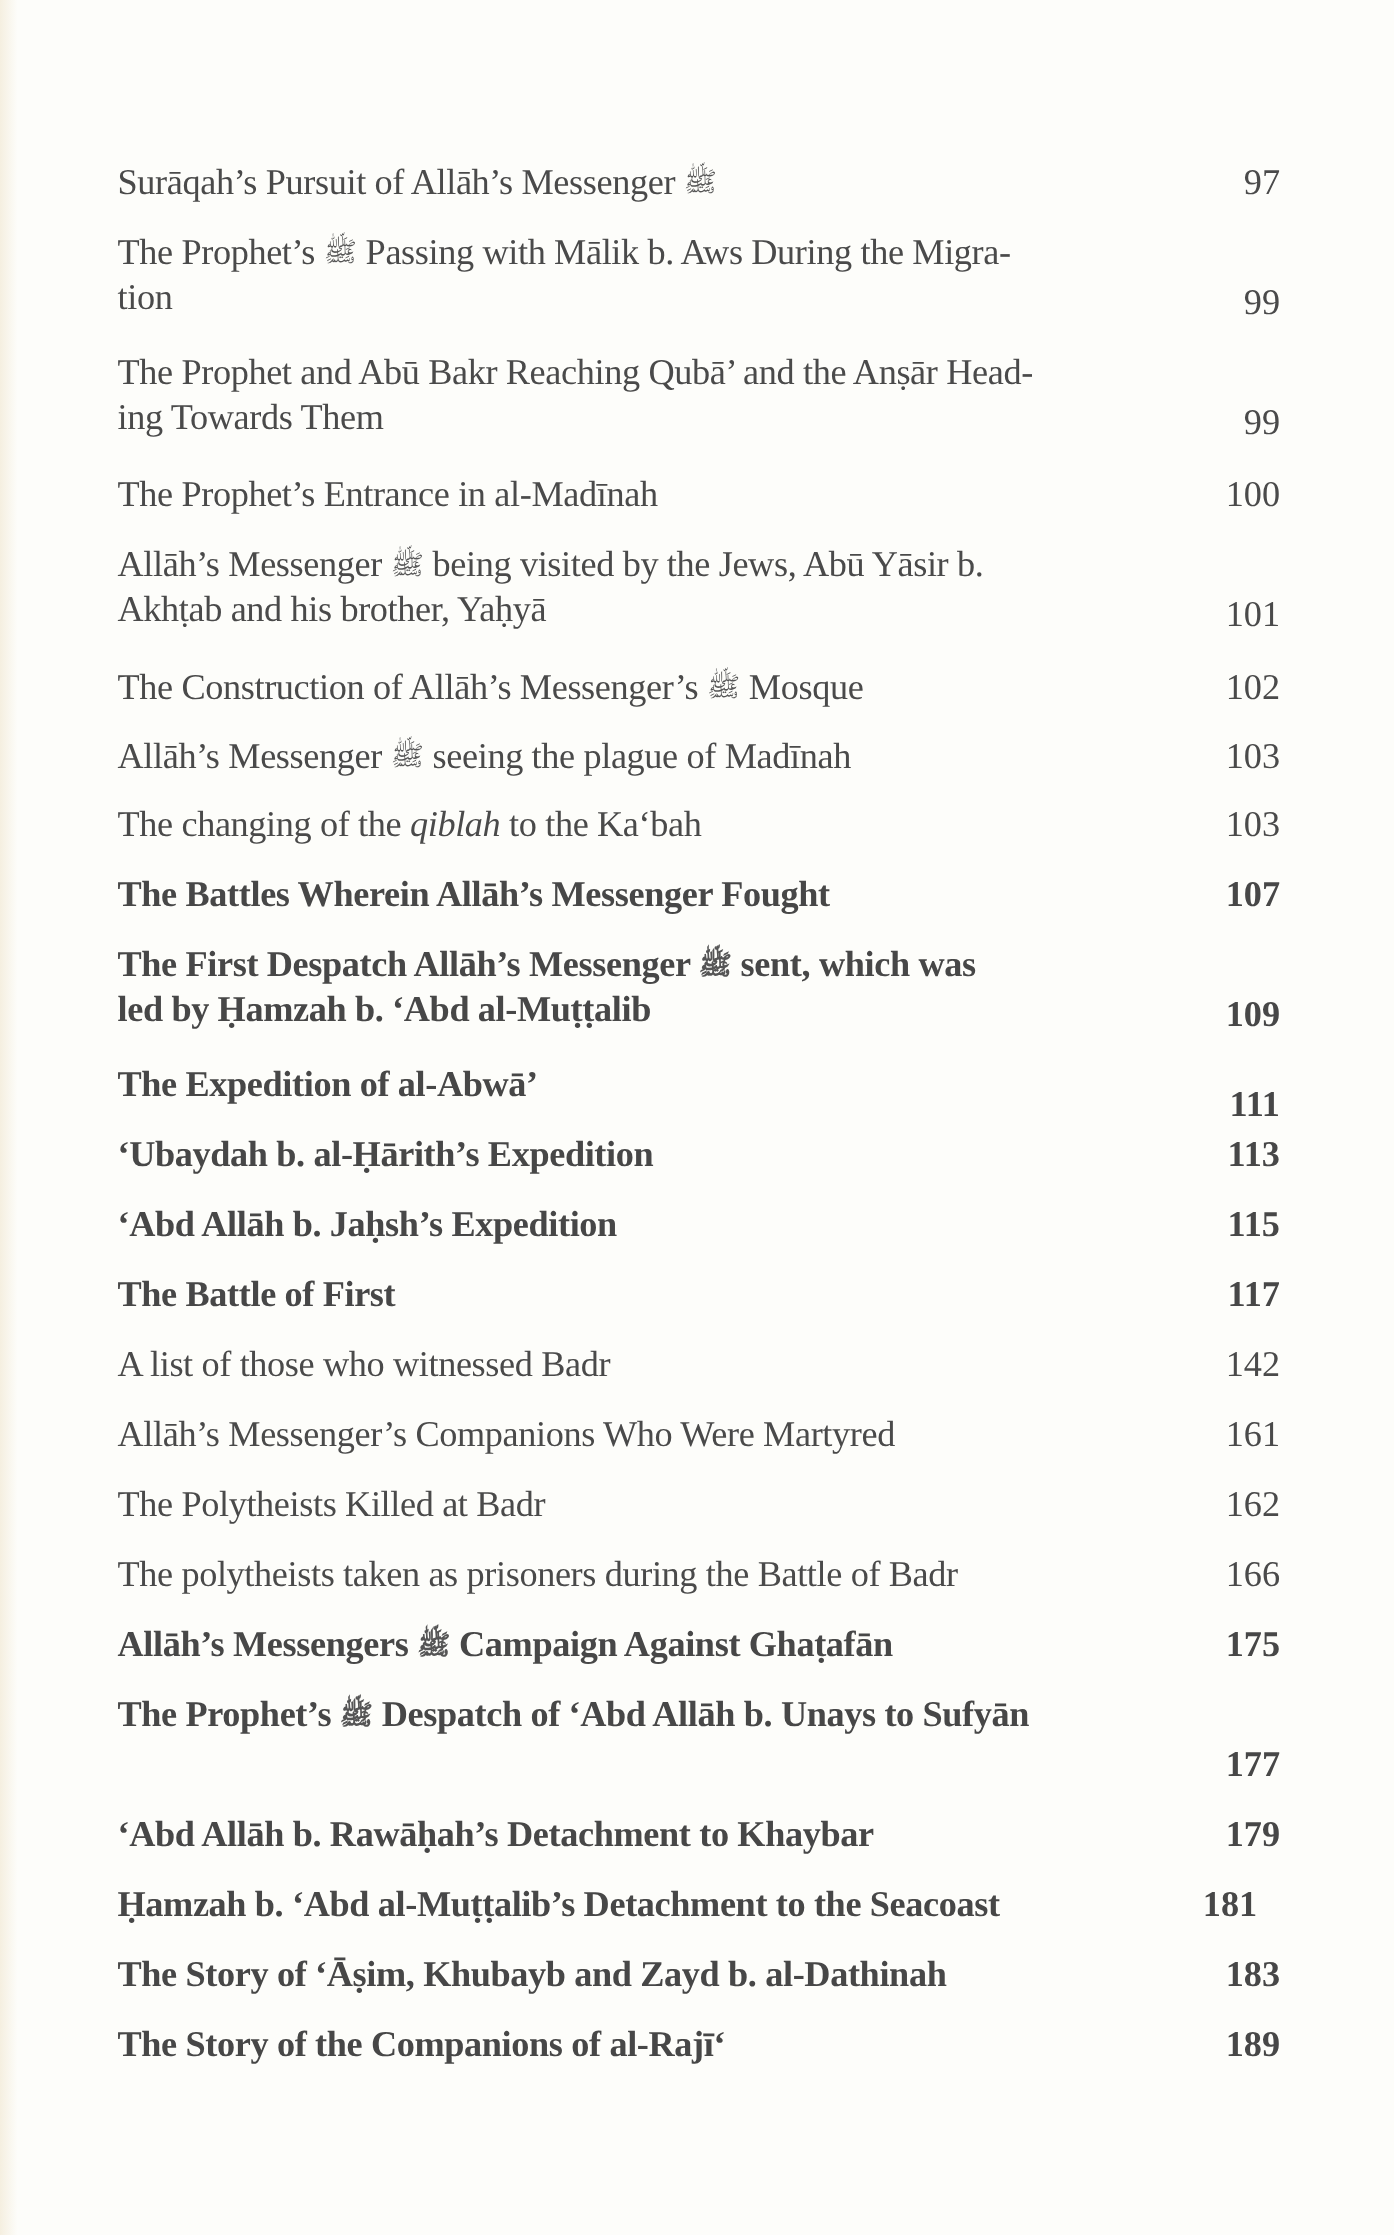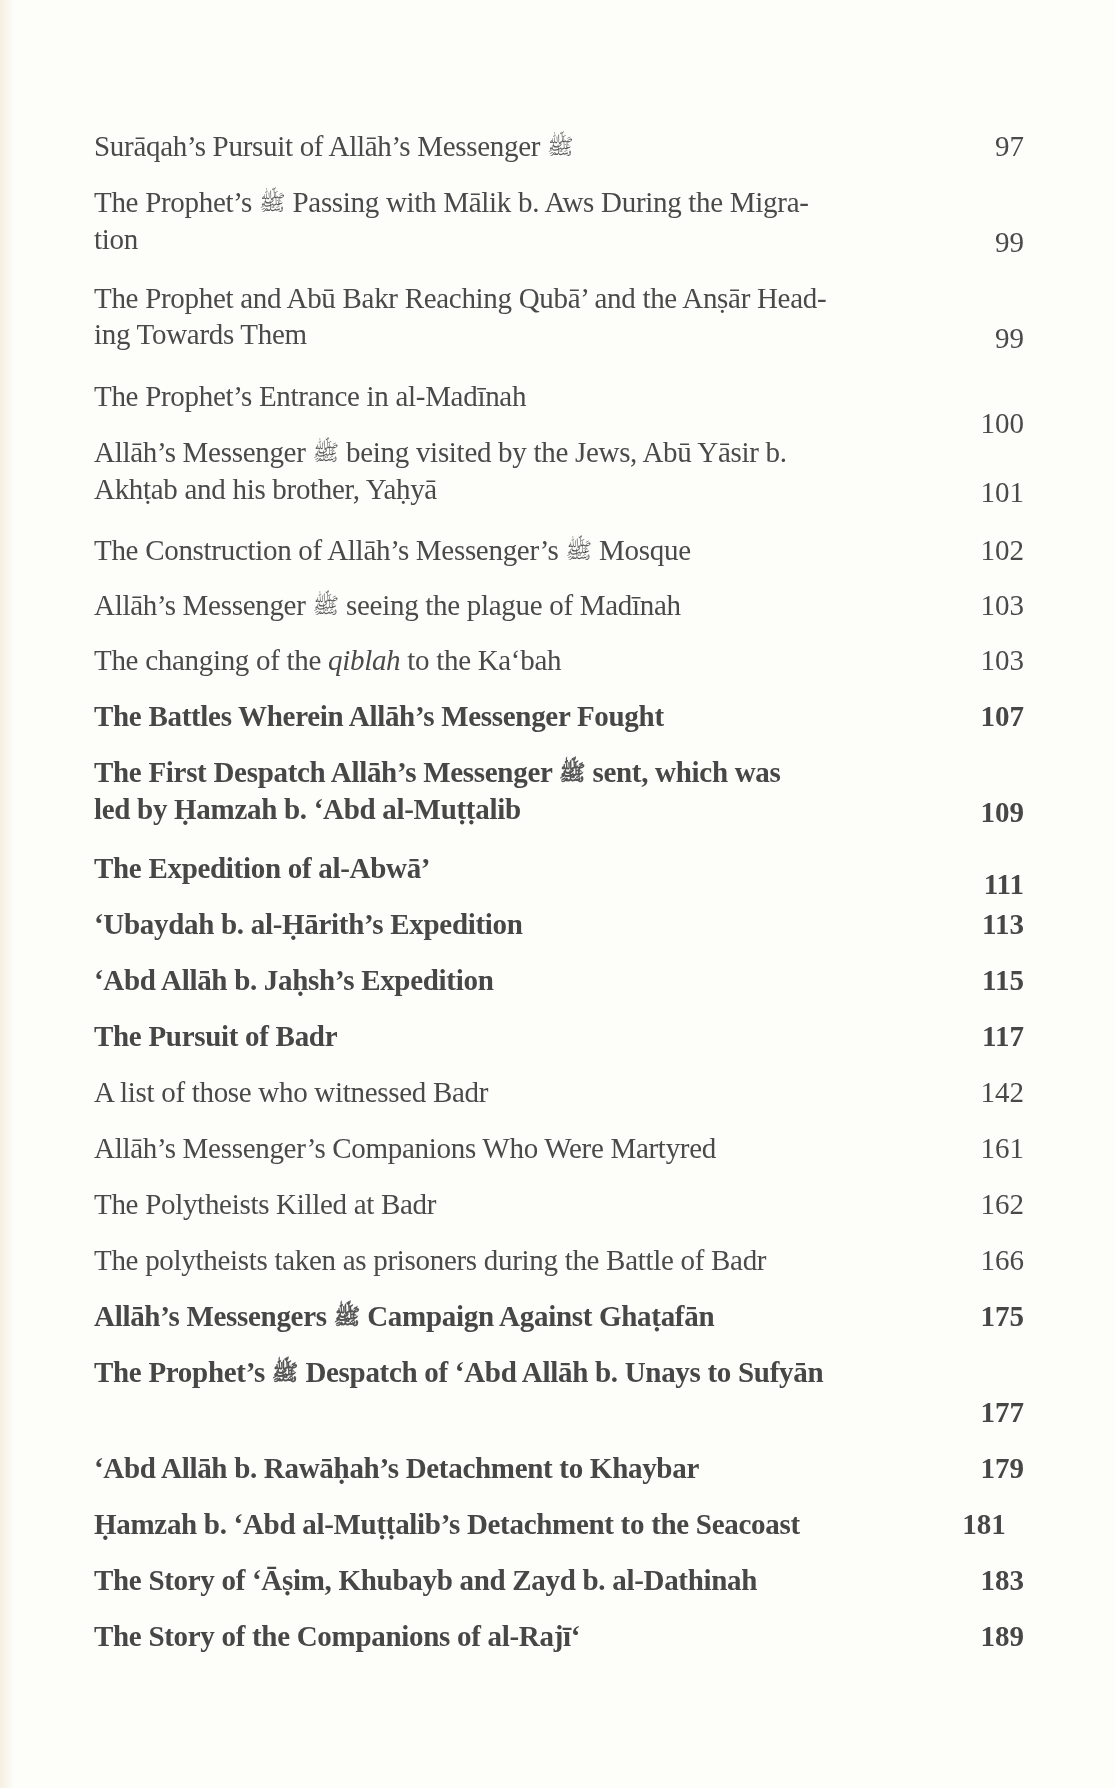--- a/index.html
+++ b/index.html
@@ -79,21 +79,21 @@
     <div class="page" style="top:40px;">99</div>
   </div>
 
   <div class="entry" style="top:280px;">
     <div class="title"><span>The Prophet and Abū Bakr Reaching Qubā’ and the Anṣār Head-</span><br><span>ing Towards Them</span></div>
     <div class="page" style="top:40px;">99</div>
   </div>
 
   <div class="entry" style="top:378px;">
     <div class="title">The Prophet’s Entrance in al-Madīnah</div>
-    <div class="page" style="top:0;margin-top:27px;">100</div>
+    <div class="page" style="top:0;">100</div>
   </div>
 
   <div class="entry" style="top:434px;">
     <div class="title"><span>Allāh’s Messenger </span><span class="salawat">ﷺ</span><span> being visited by the Jews, Abū Yāsir b.</span><br><span>Akhṭab and his brother, Yaḥyā</span></div>
     <div class="page" style="top:40px;text-align:right;">101</div>
   </div>
 
   <div class="entry" style="top:532px;">
     <div class="title"><span>The Construction of Allāh’s Messenger’s </span><span class="salawat">ﷺ</span><span> Mosque</span></div>
     <div class="page" style="top:0;">102</div>
@@ -128,21 +128,21 @@
     <div class="title">‘Ubaydah b. al-Ḥārith’s Expedition</div>
     <div class="page" style="top:0;">113</div>
   </div>
 
   <div class="entry bold" style="top:962px;">
     <div class="title">‘Abd Allāh b. Jaḥsh’s Expedition</div>
     <div class="page" style="top:0;">115</div>
   </div>
 
   <div class="entry bold" style="top:1018px;">
-    <div class="title">The Pursuit of Badr</div>
+    <div class="title">The Battle of First</div>
     <div class="page" style="top:0;">117</div>
   </div>
 
   <div class="entry" style="top:1074px;">
     <div class="title">A list of those who witnessed Badr</div>
     <div class="page" style="top:0;text-align:right;">142</div>
   </div>
 
   <div class="entry" style="top:1130px;">
     <div class="title">Allāh’s Messenger’s Companions Who Were Martyred</div>

